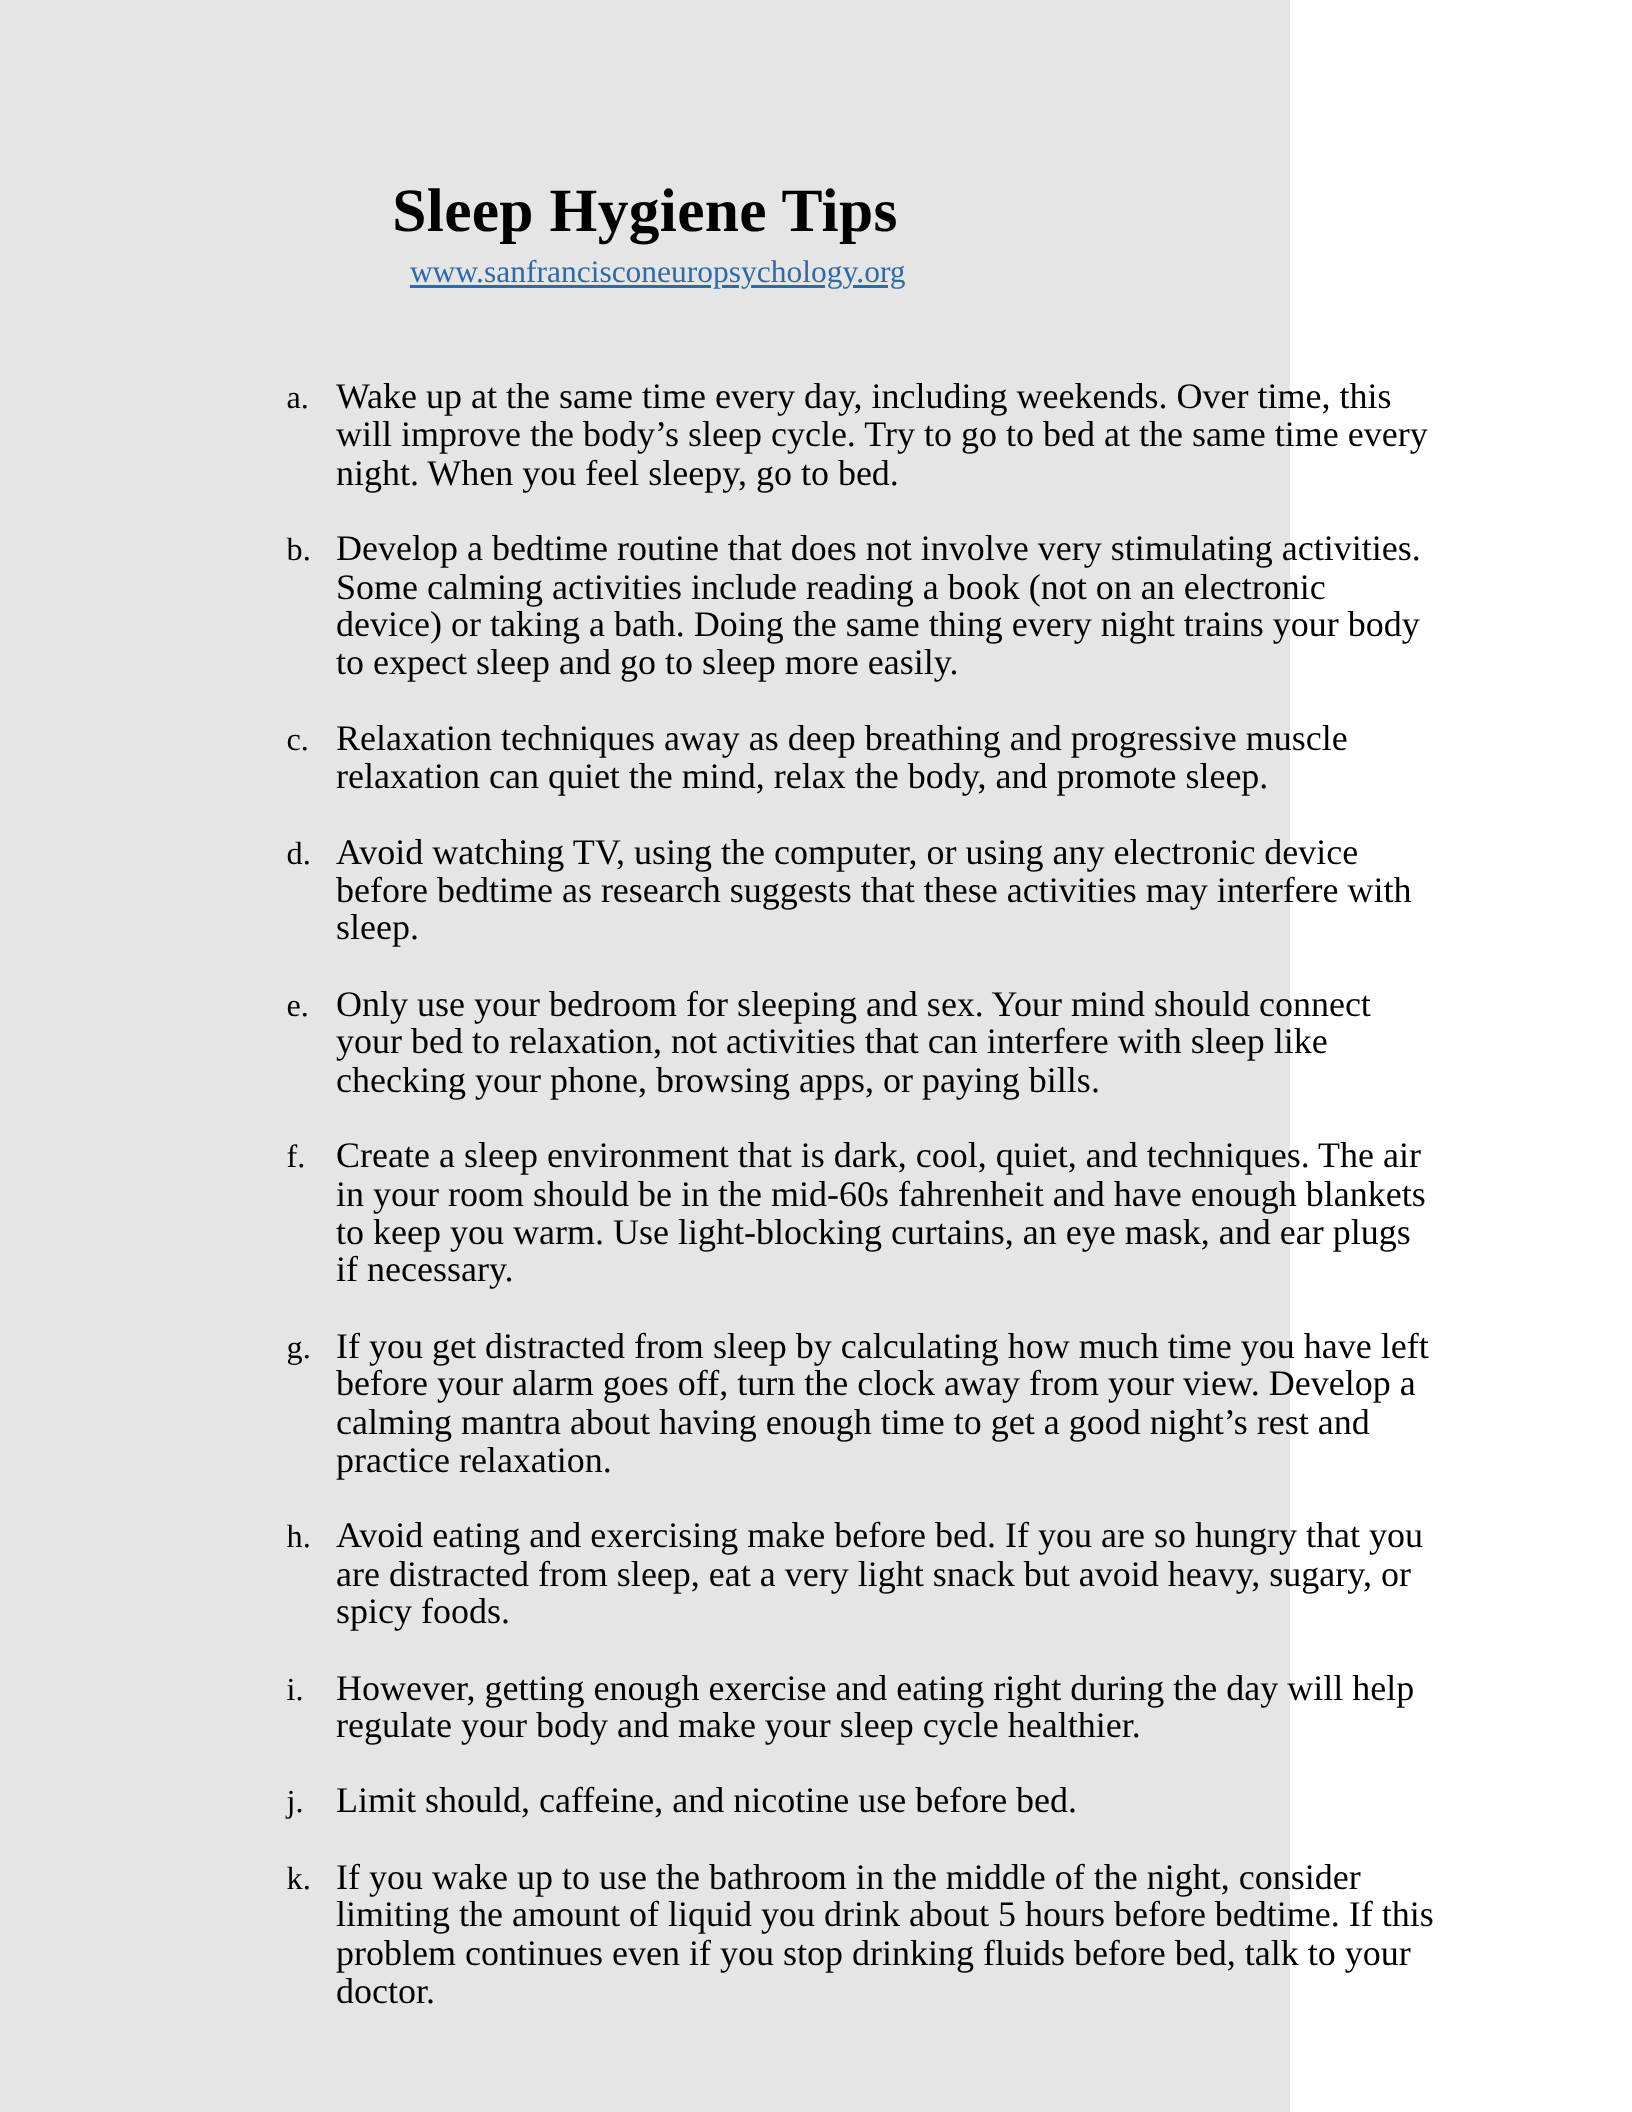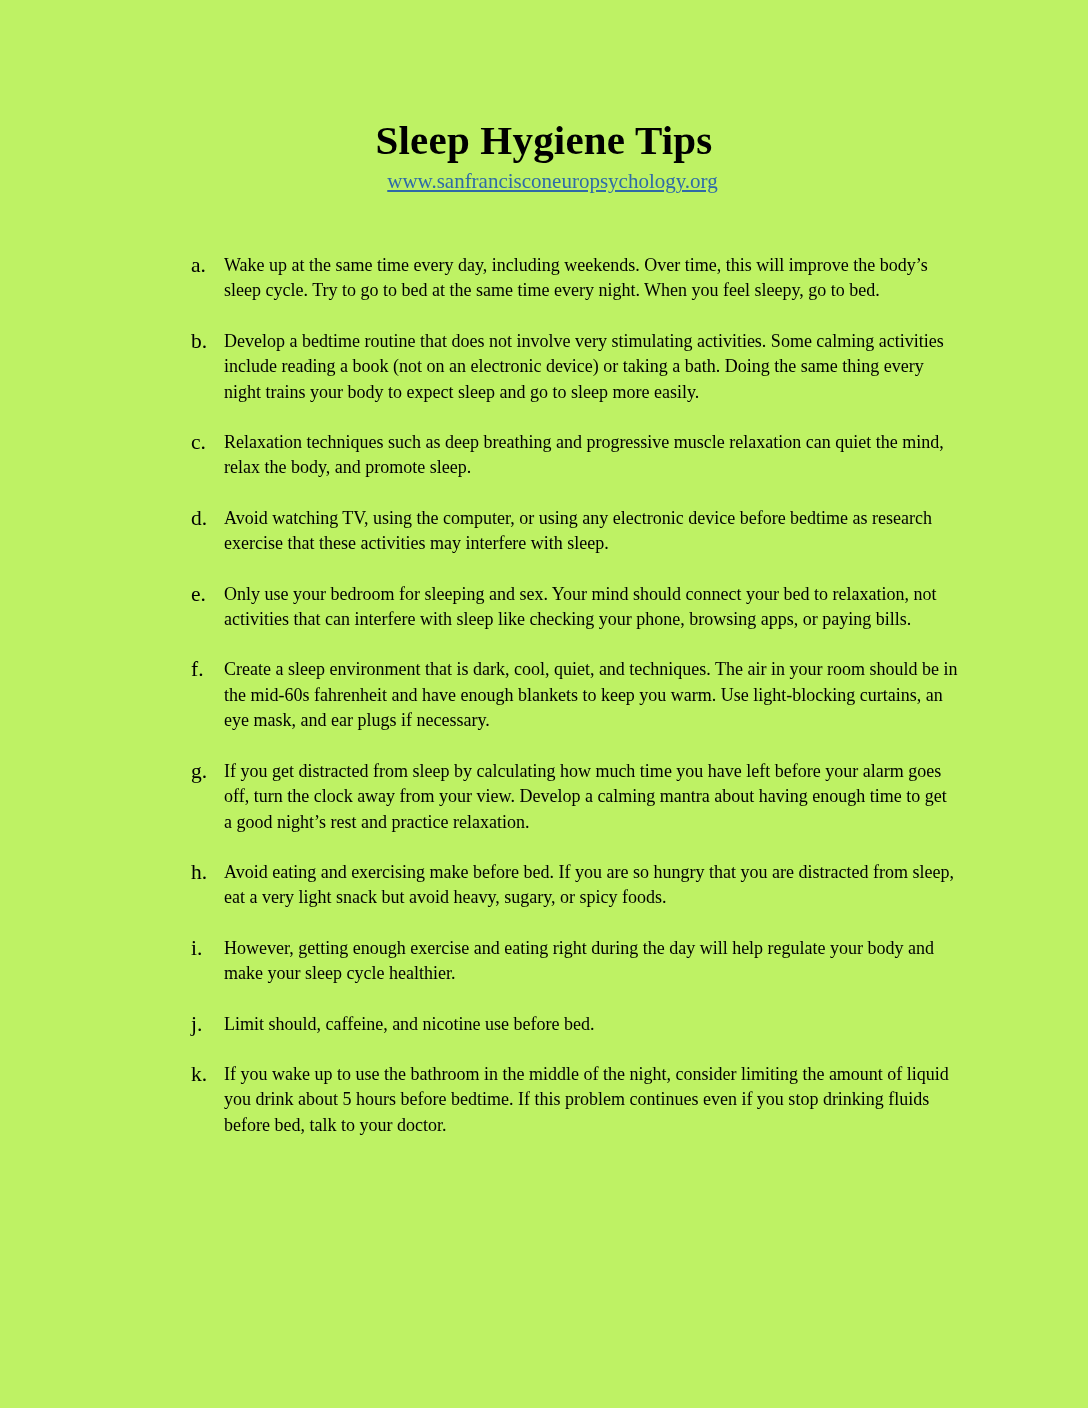--- a/index.html
+++ b/index.html
@@ -11,23 +11,23 @@
   body {
     width: 1088px;
     height: 1408px;
     font-family: "Liberation Serif", "DejaVu Serif", serif;
     color: #000000;
     overflow: hidden;
   }
 
   .page {
     position: relative;
-    width: 1088px;
+    width: 860px;
     height: 1408px;
-    background: #bef264;
+    background: #e5e5e5;
     box-sizing: border-box;
   }
 
   .doc-header {
     padding-top: 118px;
     text-align: center;
   }
 
   .doc-title {
     font-family: "Liberation Serif", "DejaVu Serif", serif;
@@ -82,21 +82,21 @@
     left: 0;
     top: 0;
     width: 24px;
     text-align: left;
     font-size: 21.5px;
     line-height: 25.4px;
   }
 
   .tip-text {
     display: block;
-    font-size: 18px;
+    font-size: 24px;
     line-height: 25.4px;
   }
 </style>
 </head>
 <body>
 
 <div class="page">
 
   <div class="doc-header">
     <h1 class="doc-title">Sleep Hygiene Tips</h1>
@@ -109,25 +109,25 @@
       <li class="tip-item">
         <span class="tip-marker">a.</span>
         <span class="tip-text">Wake up at the same time every day, including weekends.  Over time, this will improve the body’s sleep cycle.  Try to go to bed at the same time every night.  When you feel sleepy, go to bed.</span>
       </li>
       <li class="tip-item">
         <span class="tip-marker">b.</span>
         <span class="tip-text">Develop a bedtime routine that does not involve very stimulating activities.  Some calming activities include reading a book (not on an electronic device) or taking a bath.  Doing the same thing every night trains your body to expect sleep and go to sleep more easily.</span>
       </li>
       <li class="tip-item">
         <span class="tip-marker">c.</span>
-        <span class="tip-text">Relaxation techniques such as deep breathing and progressive muscle relaxation can quiet the mind, relax the body, and promote sleep.</span>
+        <span class="tip-text">Relaxation techniques away as deep breathing and progressive muscle relaxation can quiet the mind, relax the body, and promote sleep.</span>
       </li>
       <li class="tip-item">
         <span class="tip-marker">d.</span>
-        <span class="tip-text">Avoid watching TV, using the computer, or using any electronic device before bedtime as research exercise that these activities may interfere with sleep.</span>
+        <span class="tip-text">Avoid watching TV, using the computer, or using any electronic device before bedtime as research suggests that these activities may interfere with sleep.</span>
       </li>
       <li class="tip-item">
         <span class="tip-marker">e.</span>
         <span class="tip-text">Only use your bedroom for sleeping and sex.  Your mind should connect your bed to relaxation, not activities that can interfere with sleep like checking your phone, browsing apps, or paying bills.</span>
       </li>
       <li class="tip-item">
         <span class="tip-marker">f.</span>
         <span class="tip-text">Create a sleep environment that is dark, cool, quiet, and techniques.  The air in your room should be in the mid-60s fahrenheit and have enough blankets to keep you warm.  Use light-blocking curtains, an eye mask, and ear plugs if necessary.</span>
       </li>
       <li class="tip-item">

